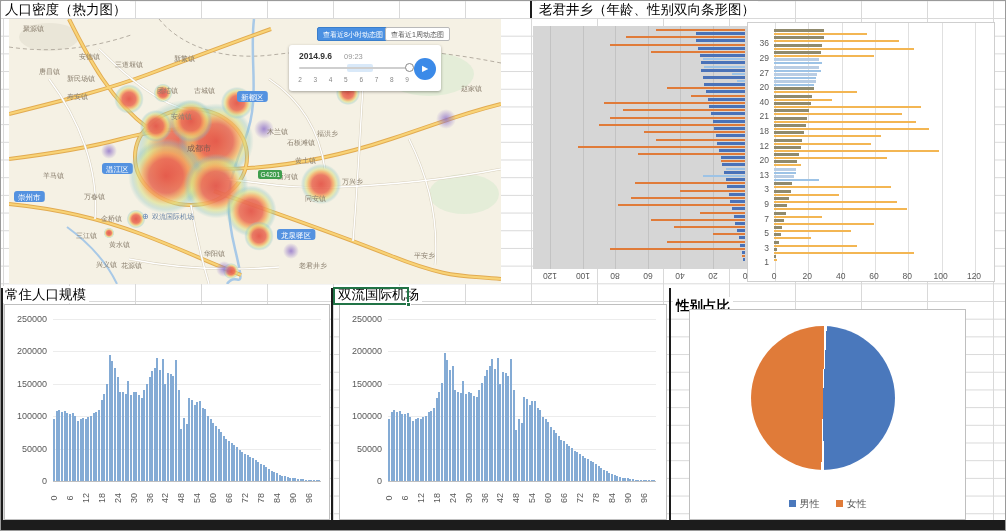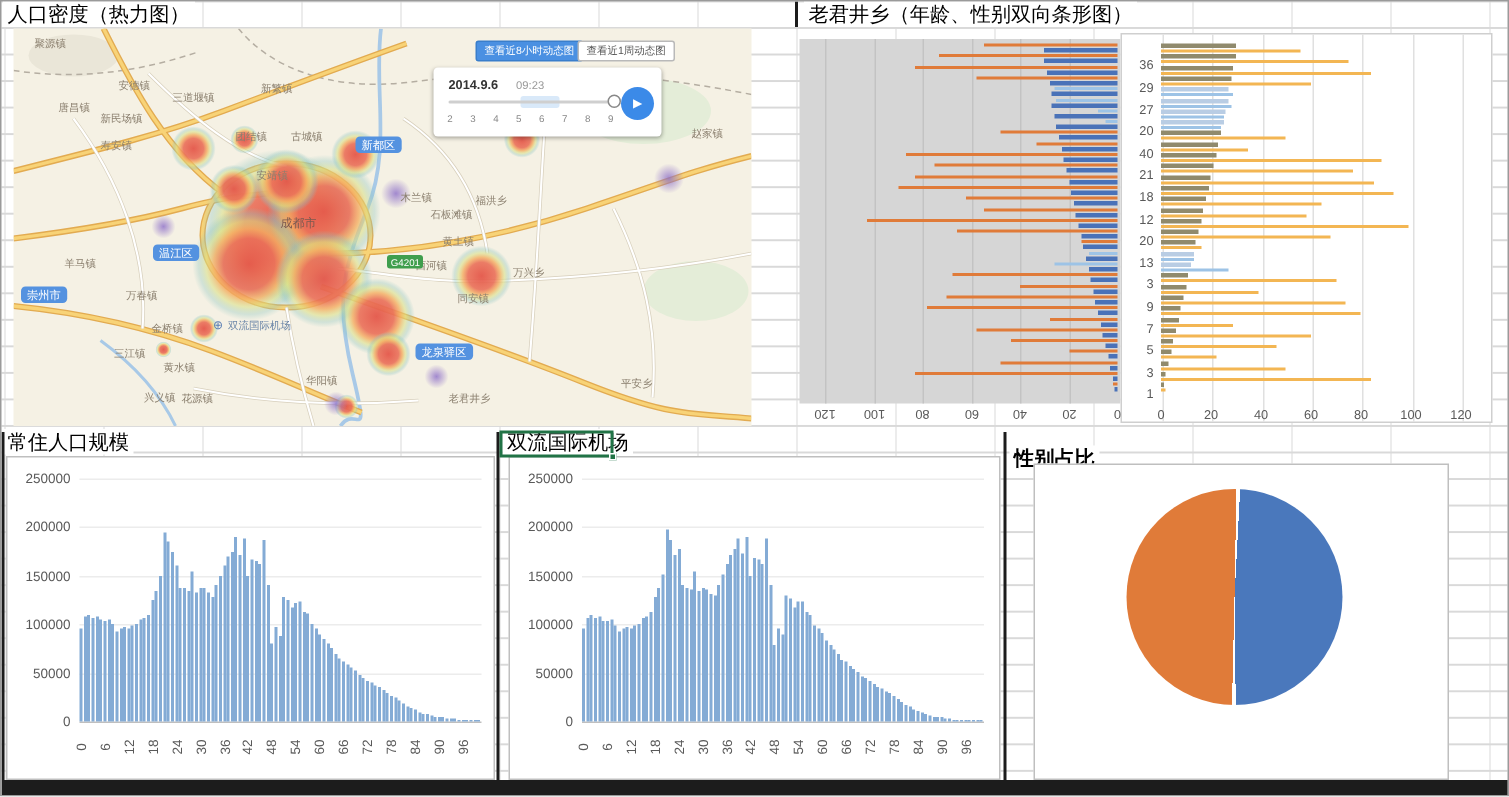--- a/index.html
+++ b/index.html
@@ -664,15 +664,22 @@
       <div class="hxlab" style="left: 213.129px; top: 188px; position: absolute;">66</div>
       <div class="hxlab" style="left: 229.05px; top: 188px; position: absolute;">72</div>
       <div class="hxlab" style="left: 244.97px; top: 188px; position: absolute;">78</div>
       <div class="hxlab" style="left: 260.891px; top: 188px; position: absolute;">84</div>
       <div class="hxlab" style="left: 276.812px; top: 188px; position: absolute;">90</div>
       <div class="hxlab" style="left: 292.733px; top: 188px; position: absolute;">96</div>
     </div>
 
   <div class="panel" id="pie-panel" style="left:688px; top:308px; width:277px; height:211px;">
     <div id="pie-circle" style="left: 61px; top: 16px; width: 144px; height: 144px; background: conic-gradient(from 2deg, rgb(255, 255, 255) 0deg, rgb(255, 255, 255) 1deg, rgb(74, 120, 188) 1deg, rgb(74, 120, 188) 177.34deg, rgb(255, 255, 255) 177.34deg, rgb(255, 255, 255) 179.34deg, rgb(224, 123, 57) 179.34deg, rgb(224, 123, 57) 359deg, rgb(255, 255, 255) 359deg, rgb(255, 255, 255) 360deg);"></div>
+    <div id="pie-legend" style="top:183px;"><span class="leg-item">
+          <span class="leg-sq" style="background: rgb(74, 120, 188);"></span>
+          <span>男性</span>
+        </span><span class="leg-item">
+          <span class="leg-sq" style="background: rgb(224, 123, 57);"></span>
+          <span>女性</span>
+        </span></div>
   </div>
 
 </div>
 
 </body></html>

